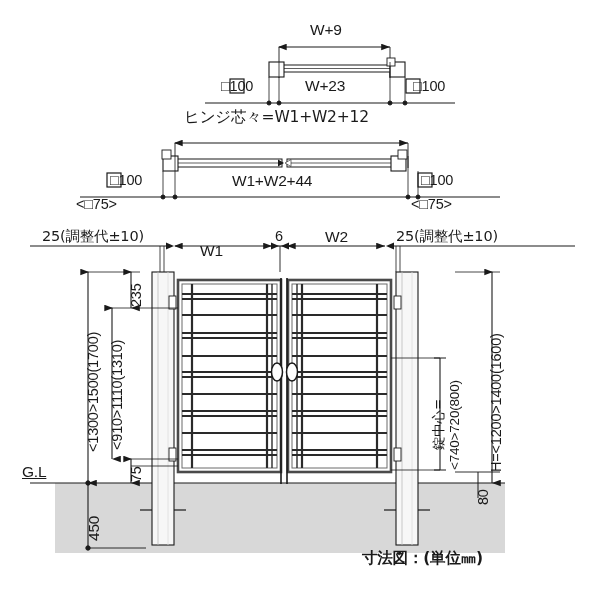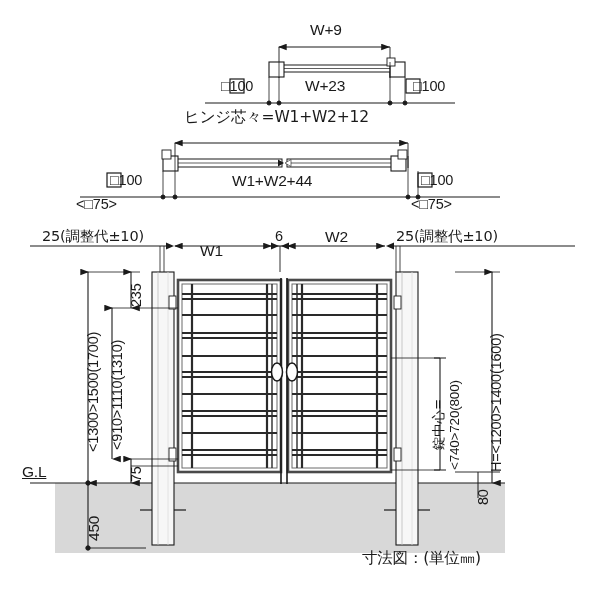--- a/index.html
+++ b/index.html
@@ -295,15 +295,15 @@
   <div class="lbl f14 vert" style="left:129px; top:307px;">235</div>
   <div class="lbl f14 vert" style="left:129px; top:482px;">75</div>
   <div class="lbl f15 vert" style="left:86px; top:541px;">450</div>
   <div class="lbl f15" style="left:22px; top:464px;text-decoration:underline;">G.L</div>
 
   <div class="lbl f13 vert jp" style="left:432px; top:450px;">錠中心=</div>
   <div class="lbl f13 vert" style="left:448px; top:470px;">&lt;740&gt;720(800)</div>
   <div class="lbl f14 vert" style="left:489px; top:472px;">H=&lt;1200&gt;1400(1600)</div>
   <div class="lbl f14 vert" style="left:476px; top:505px;">80</div>
 
-  <div class="lbl f15 jp" style="left:362px; top:551px;">寸法図：(単位㎜)</div>
+  <div class="lbl f15 jp" style="left:362px; top:551px;font-weight:bold;">寸法図：(単位㎜)</div>
 
 </div>
 
 </body></html>

